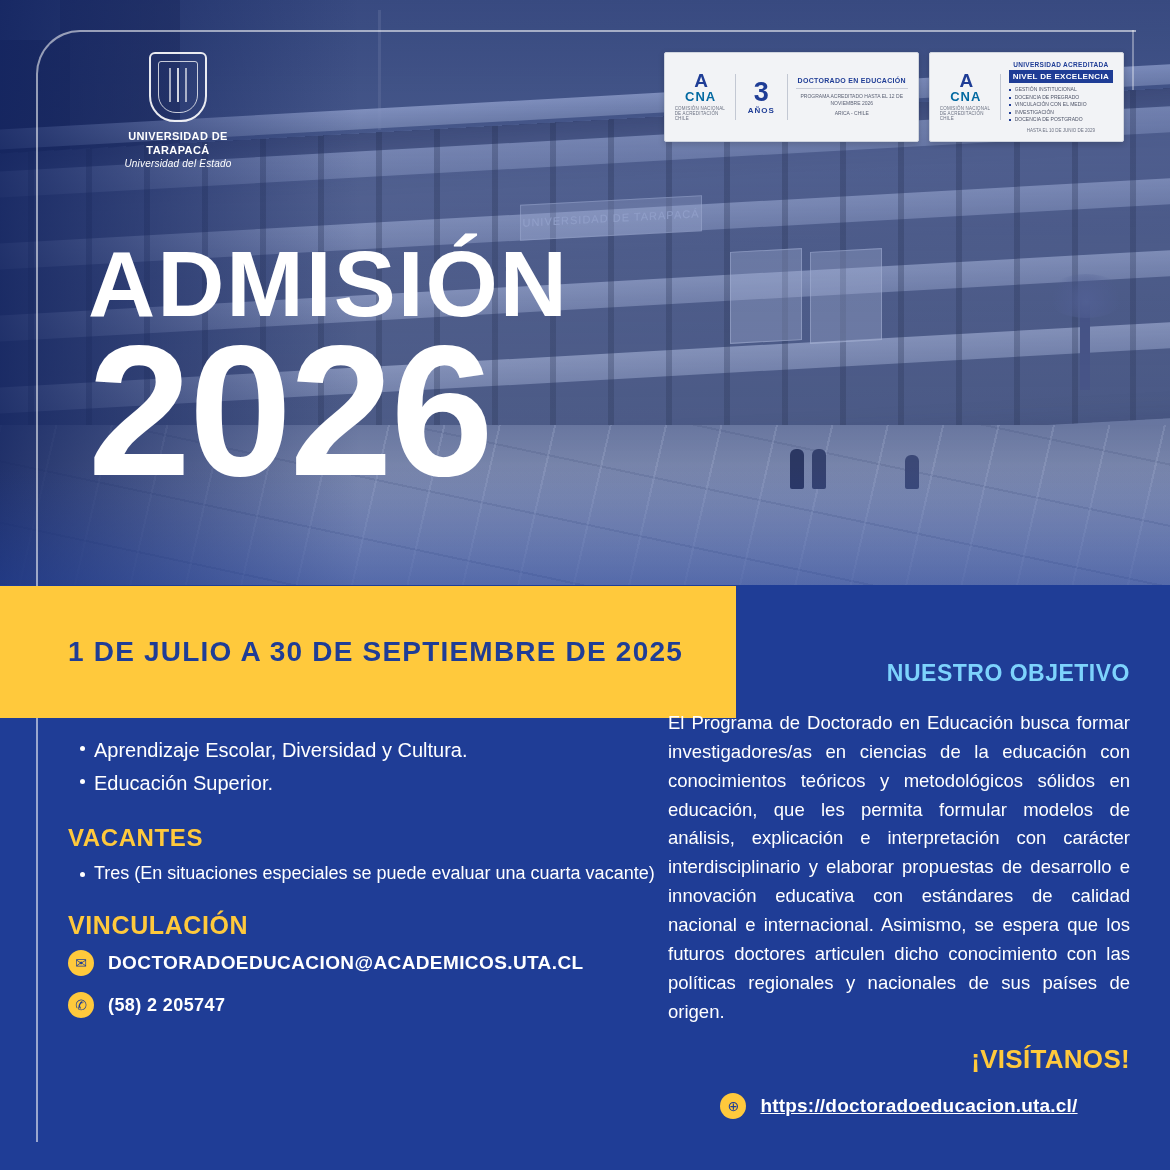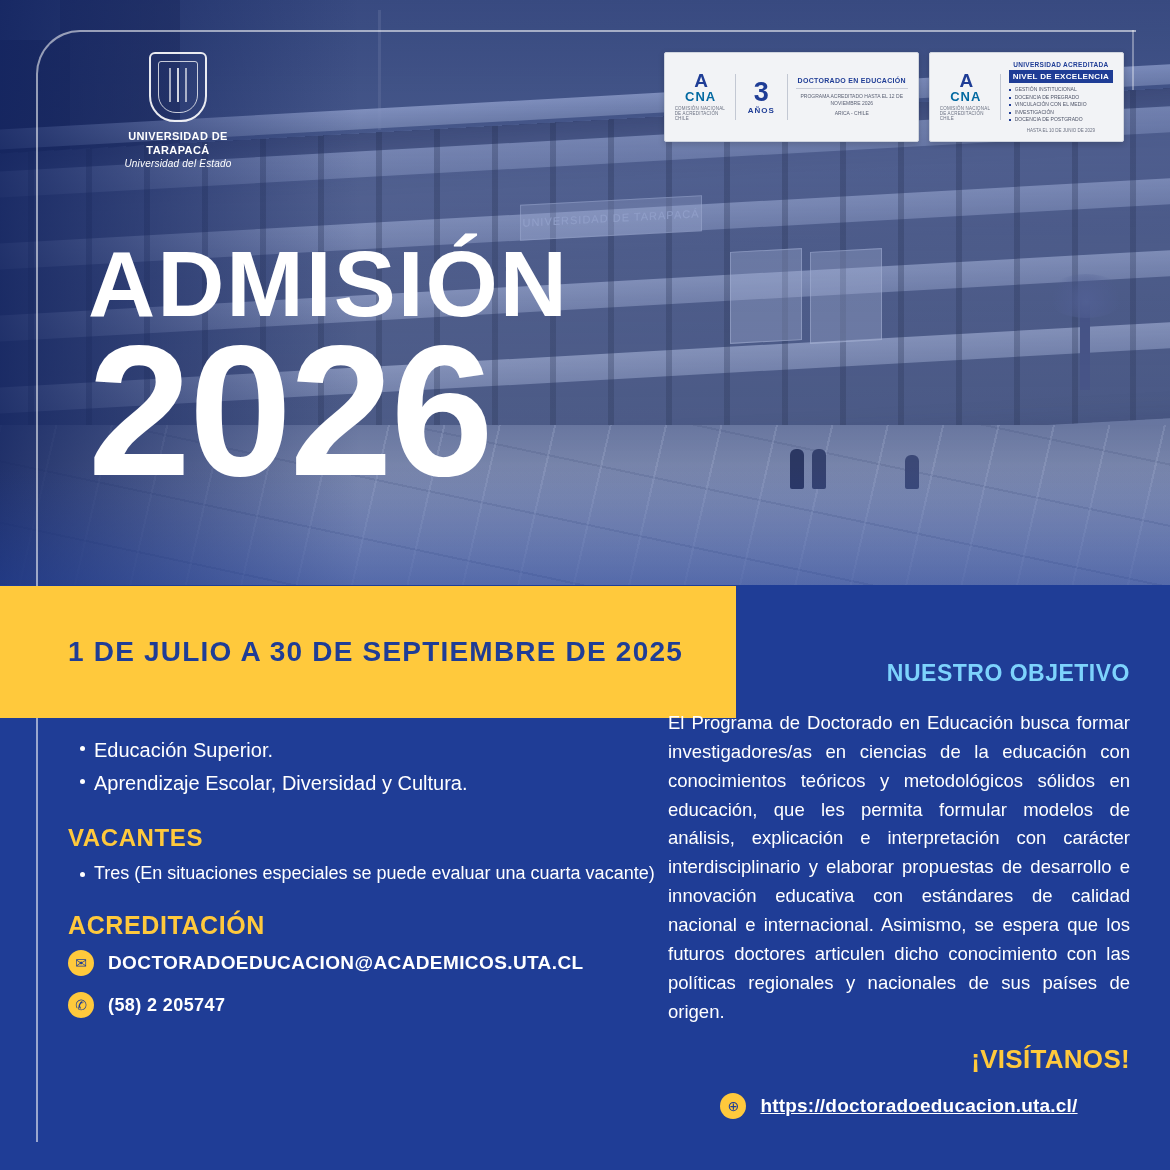--- a/index.html
+++ b/index.html
@@ -300,30 +300,30 @@
     <div class="admision">ADMISIÓN</div>
     <div class="year">2026</div>
   </div>
 
   <div class="dateband">
     <div class="txt">1 DE JULIO A 30 DE SEPTIEMBRE DE 2025</div>
   </div>
 
   <div class="leftcol">
     <ul class="bullets">
+      <li>Aprendizaje Escolar, Diversidad y Cultura.</li>
       <li>Educación Superior.</li>
-      <li>Aprendizaje Escolar, Diversidad y Cultura.</li>
     </ul>
 
     <div class="h-yellow small">VACANTES</div>
     <ul class="bullets tight">
       <li>Tres (En situaciones especiales se puede evaluar una cuarta vacante)</li>
     </ul>
 
-    <div class="h-yellow">ACREDITACIÓN</div>
+    <div class="h-yellow">VINCULACIÓN</div>
     <div class="contact">
       <div class="contact-row">
         <span class="ico">✉</span>
         <span class="val">DOCTORADOEDUCACION@ACADEMICOS.UTA.CL</span>
       </div>
       <div class="contact-row">
         <span class="ico">✆</span>
         <span class="val small">(58) 2 205747</span>
       </div>
     </div>

